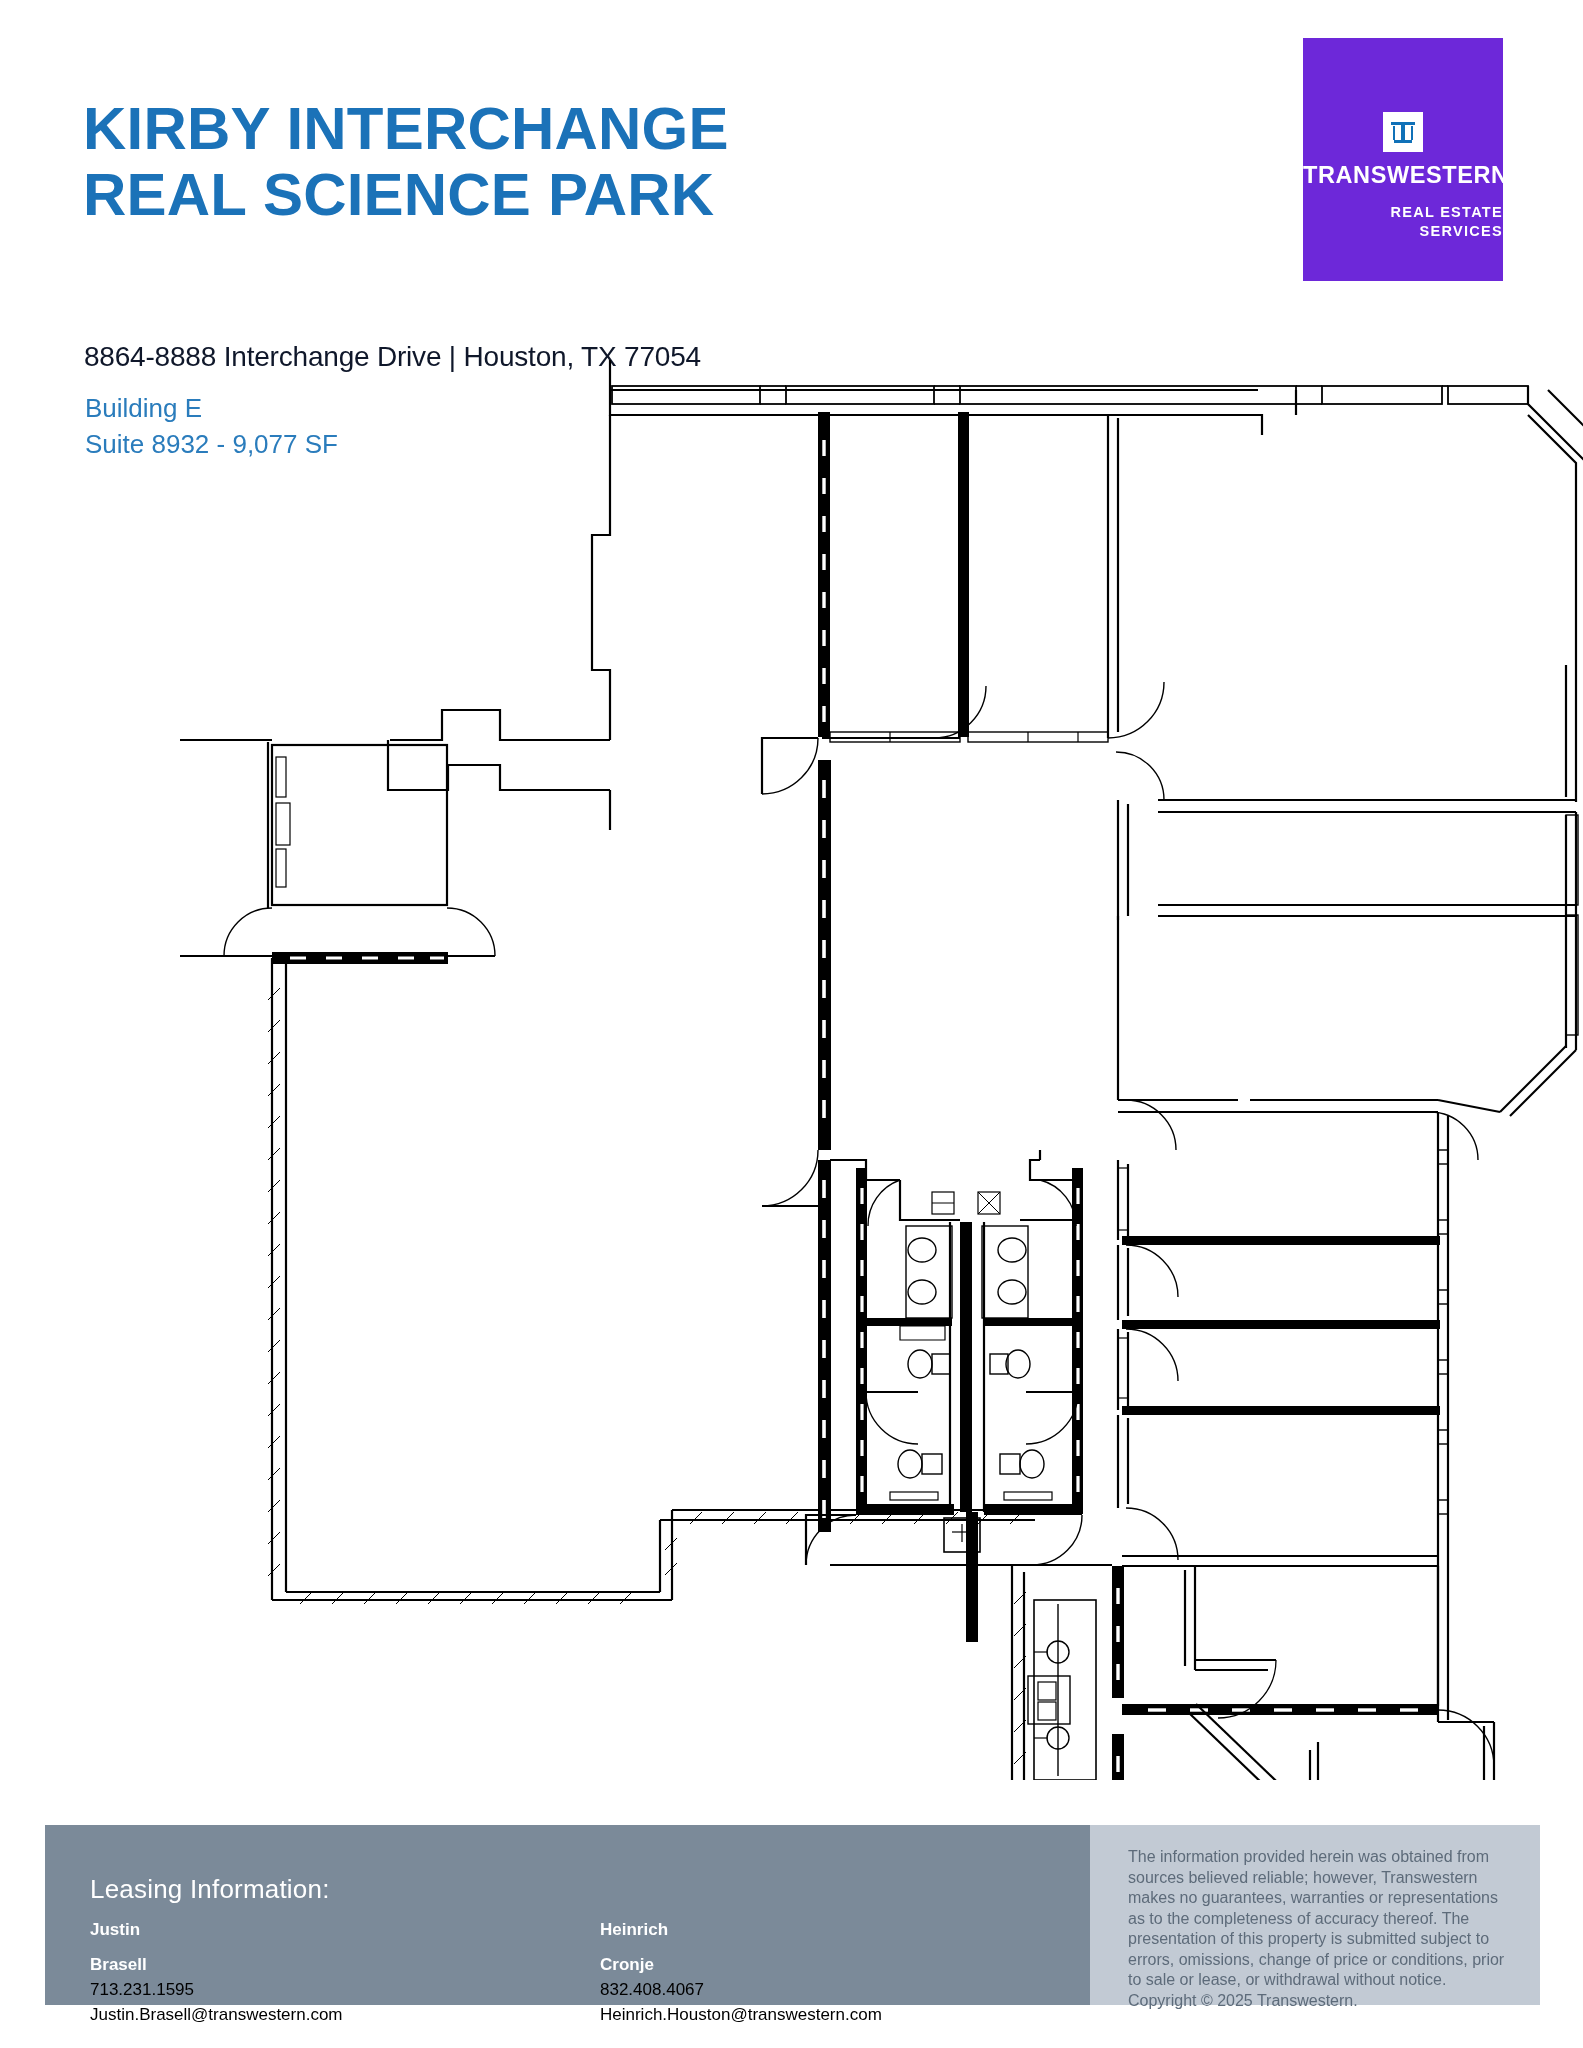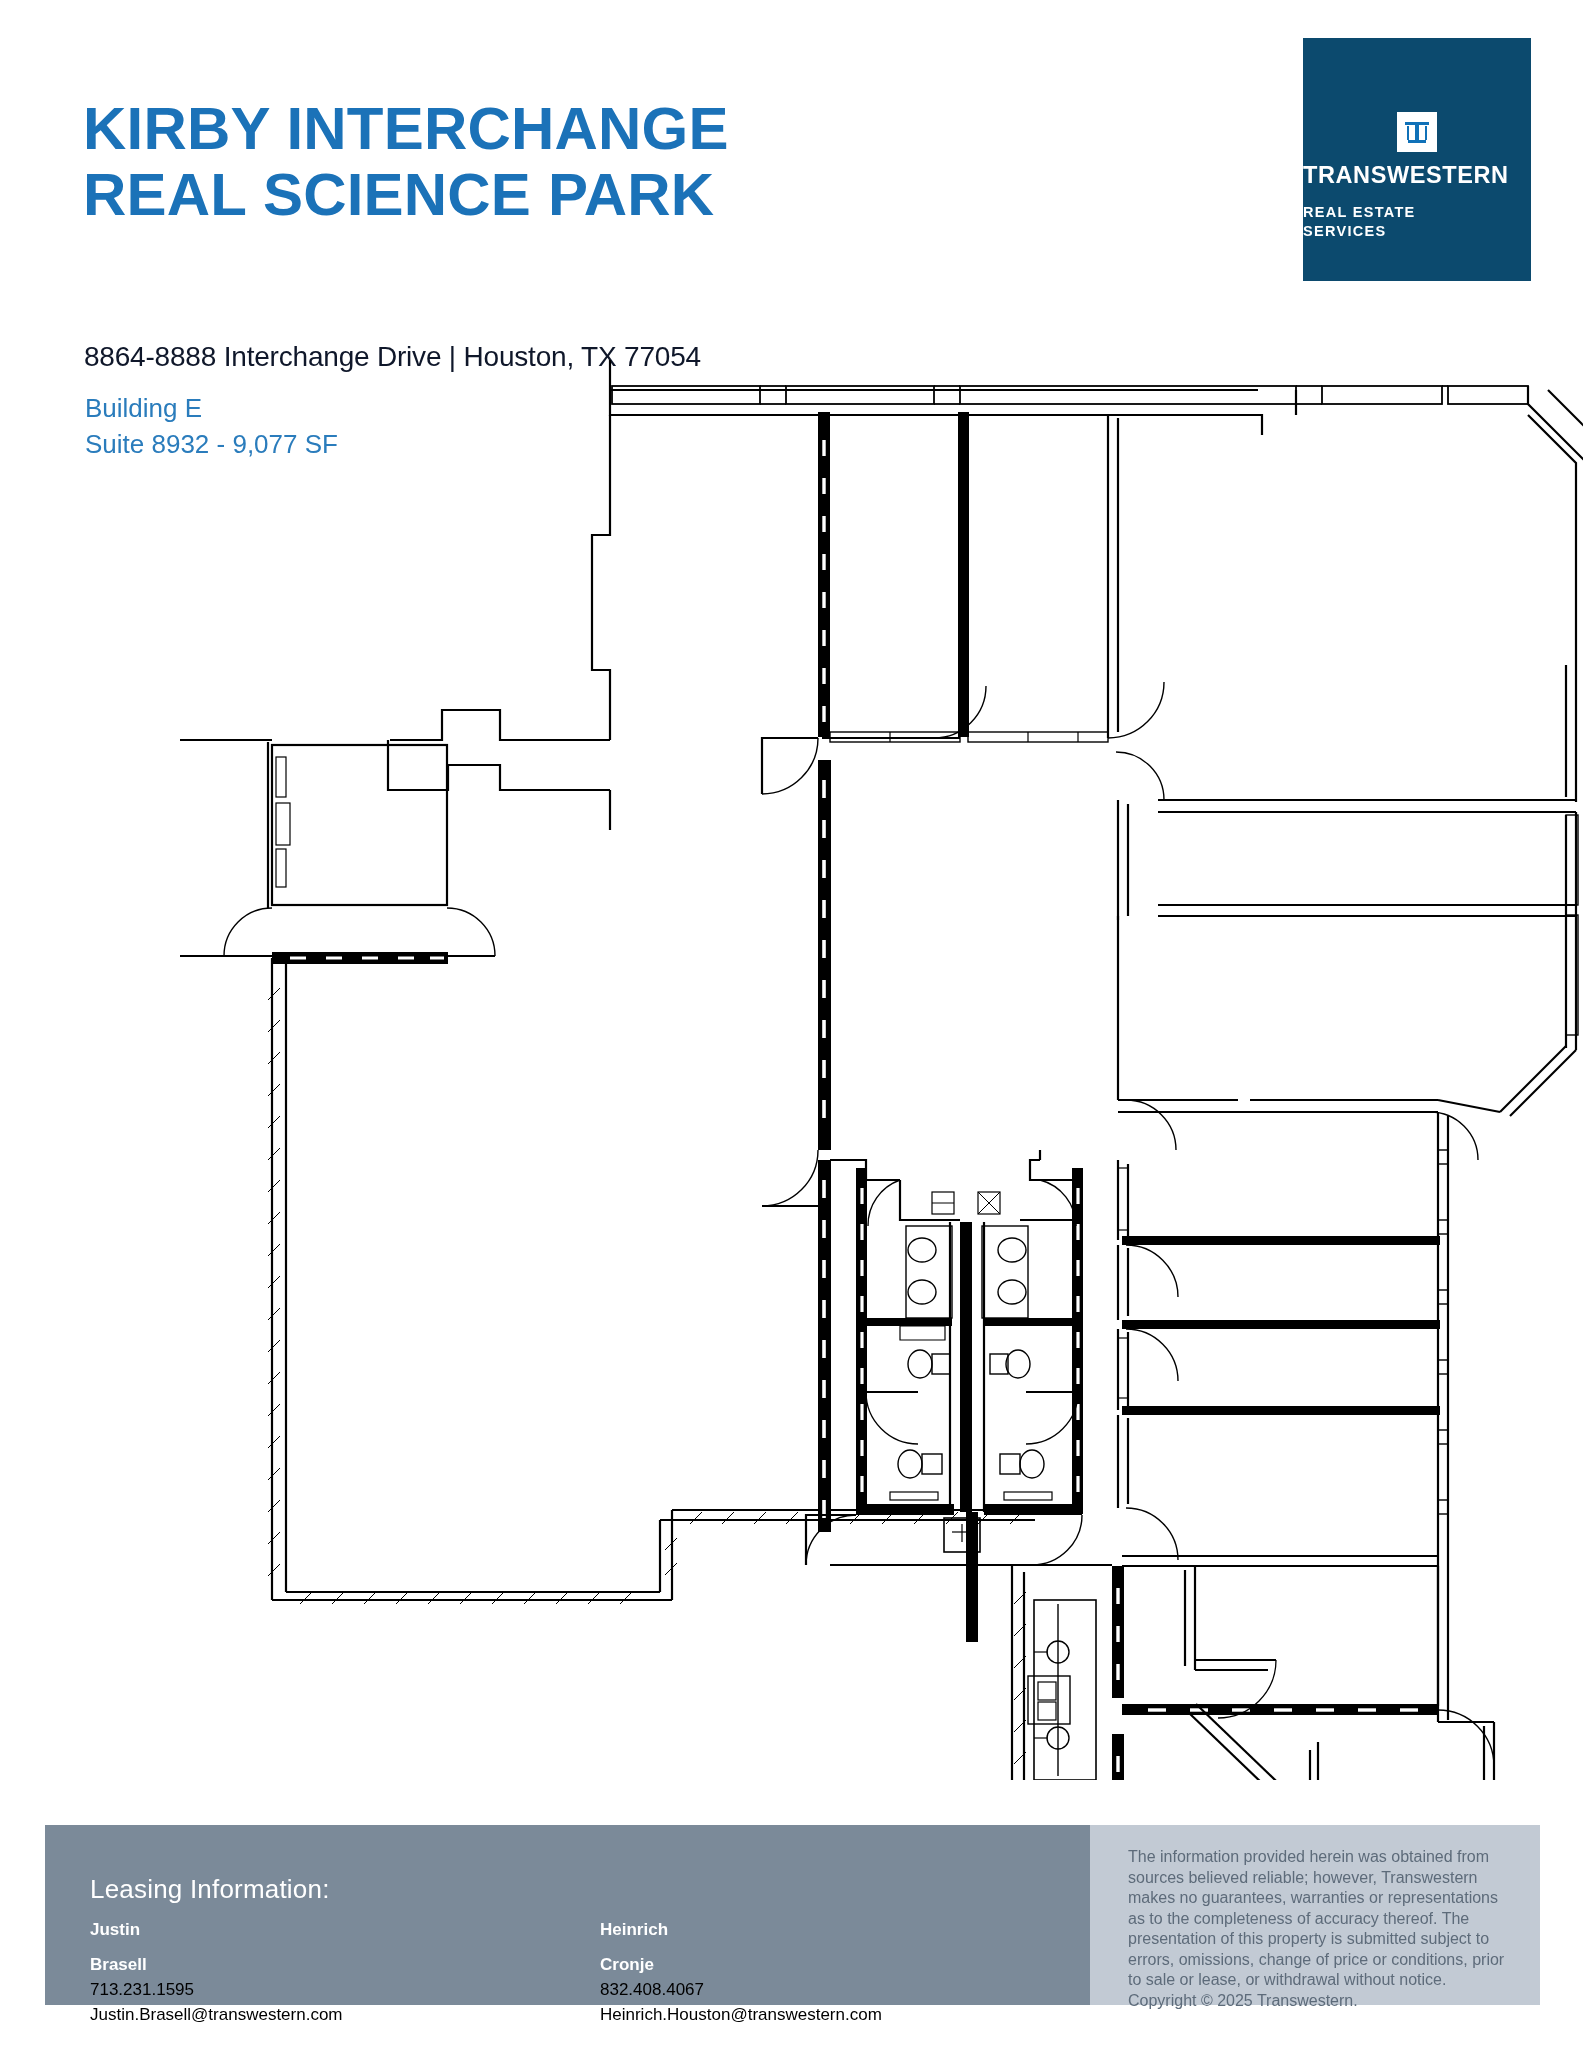--- a/index.html
+++ b/index.html
@@ -53,25 +53,25 @@
     font-size: 26px;
     line-height: 36px;
   }
   .suite-line { white-space: nowrap; }
 
   
   #logo {
     position: absolute;
     left: 1303px;
     top: 38px;
-    width: 228px;
+    width: 200px;
     height: 243px;
-    background: #0c4a6e;
+    background: #6d28d9;
     color: #ffffff;
-    text-align: left;
+    text-align: right;
   }
   #logo-mark {
     width: 40px;
     height: 40px;
     background: #ffffff;
     margin: 74px auto 0 auto;
     position: relative;
   }
   #logo-mark .tbar {
     position: absolute;

